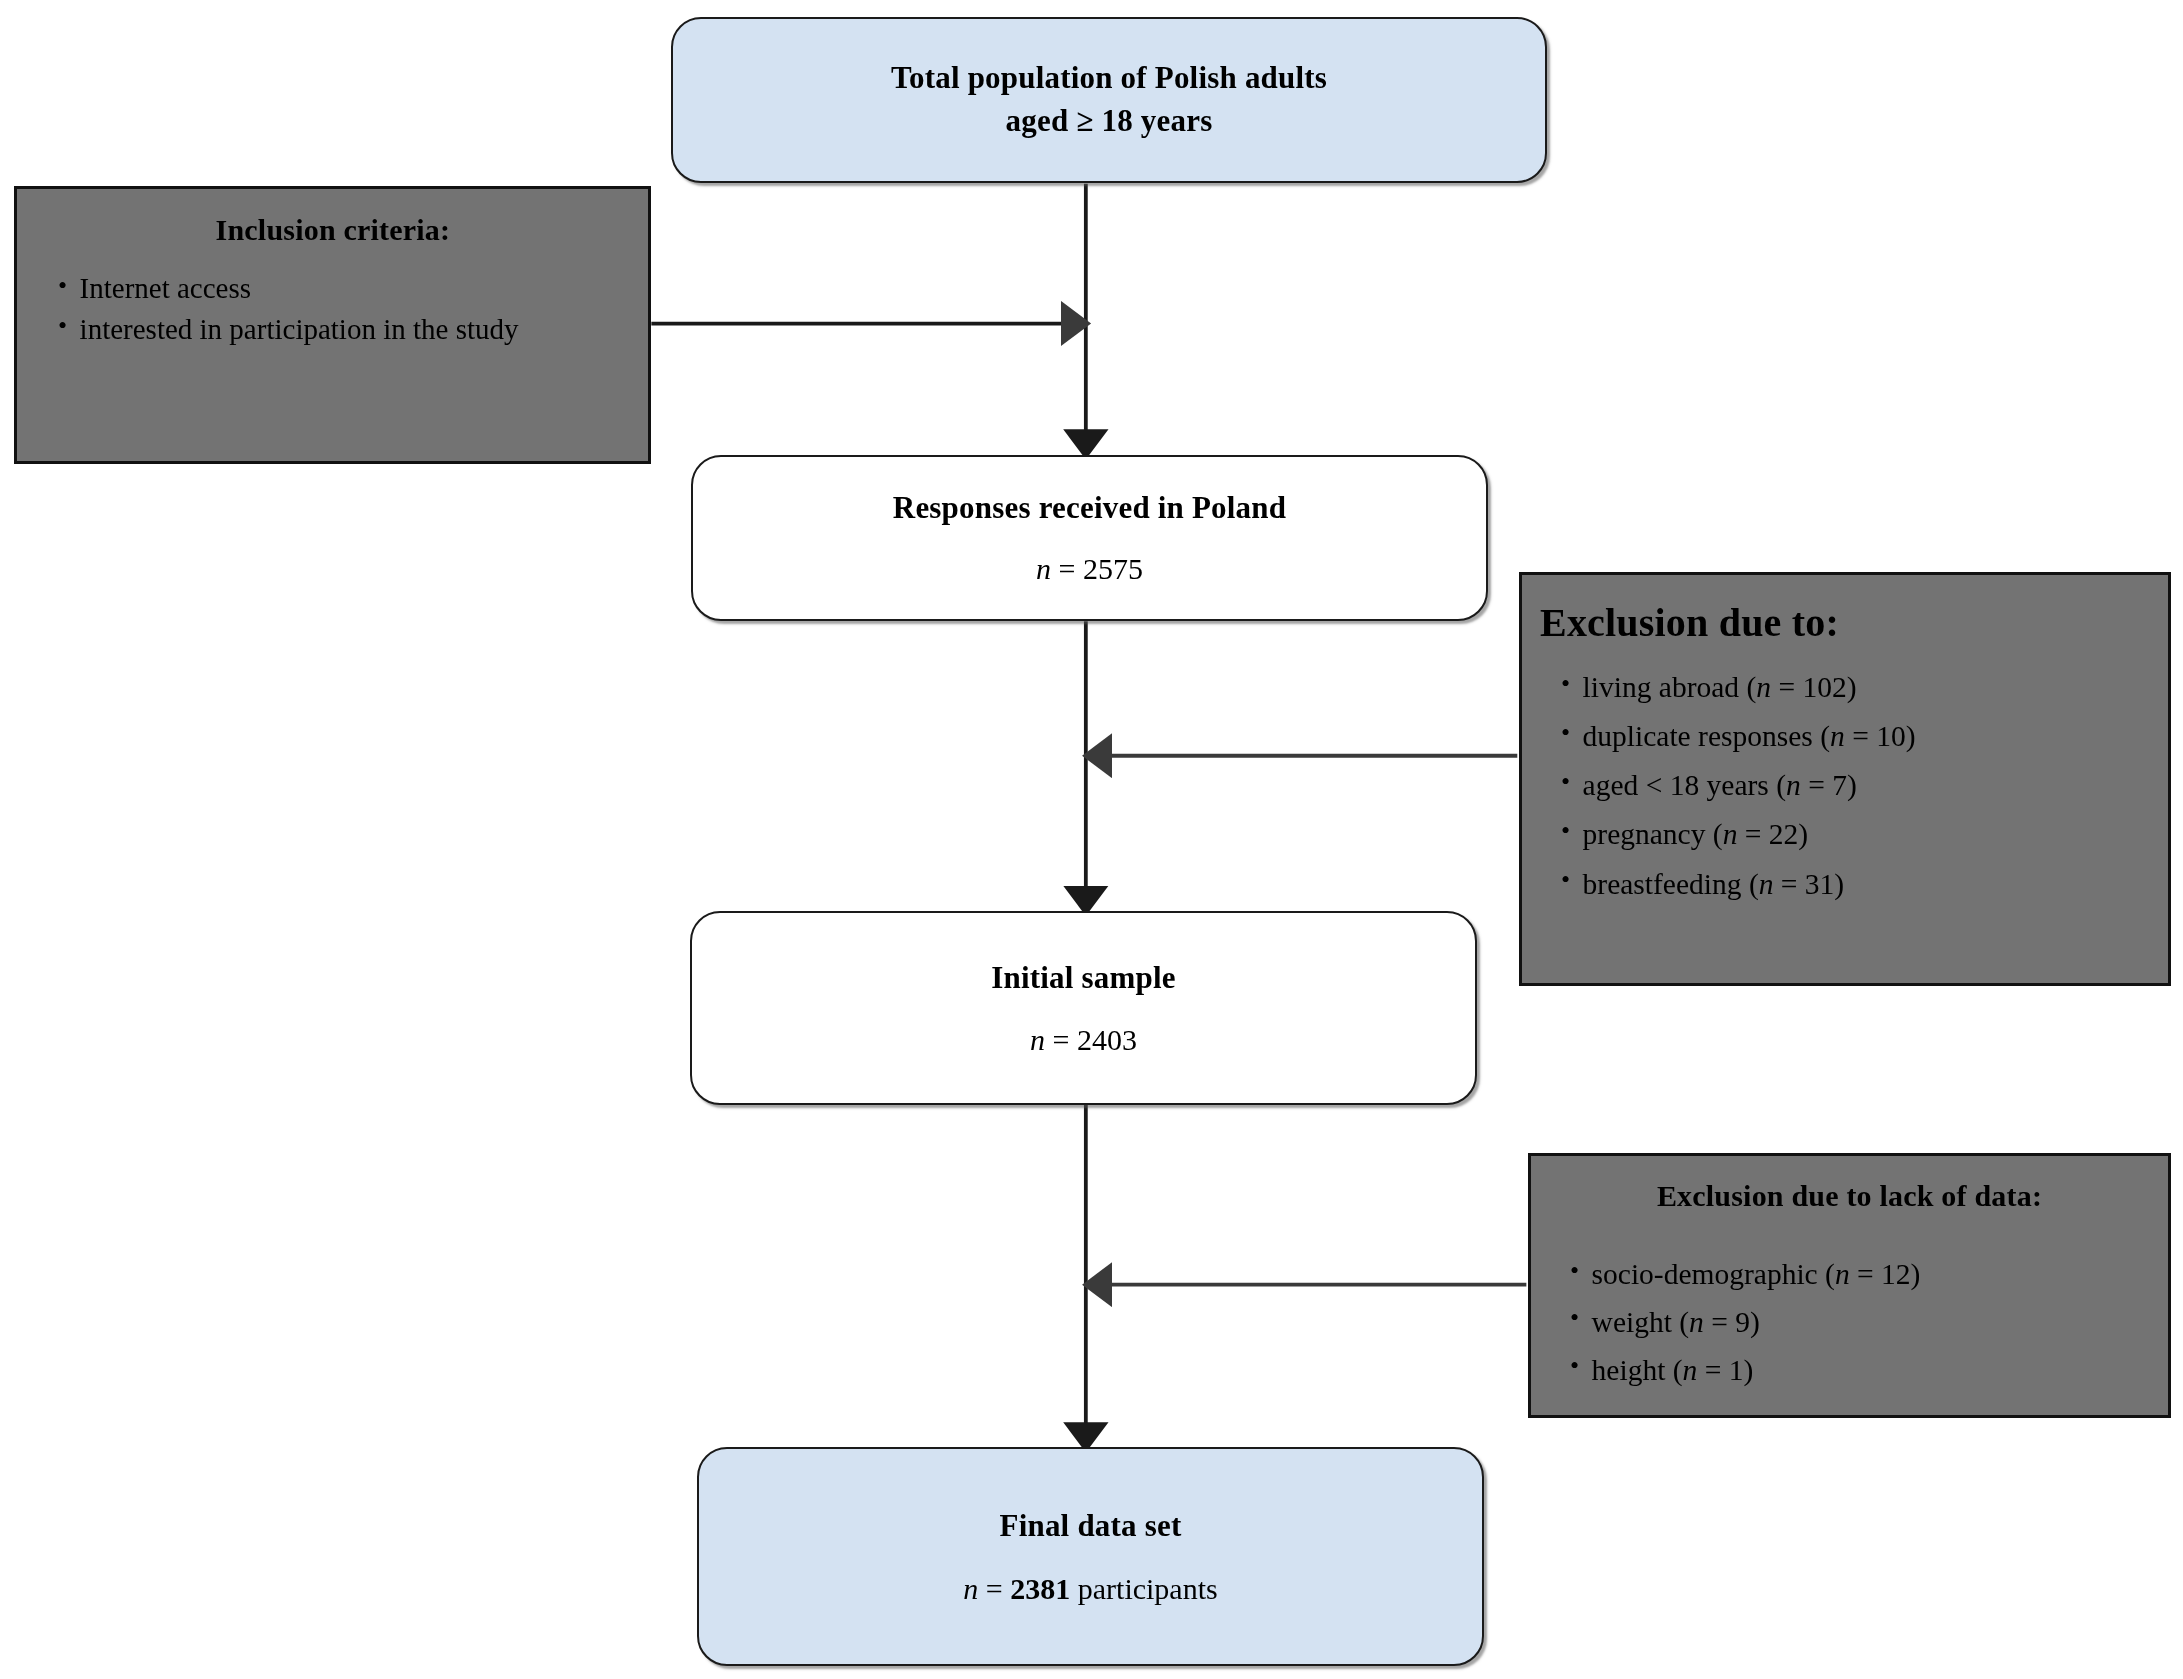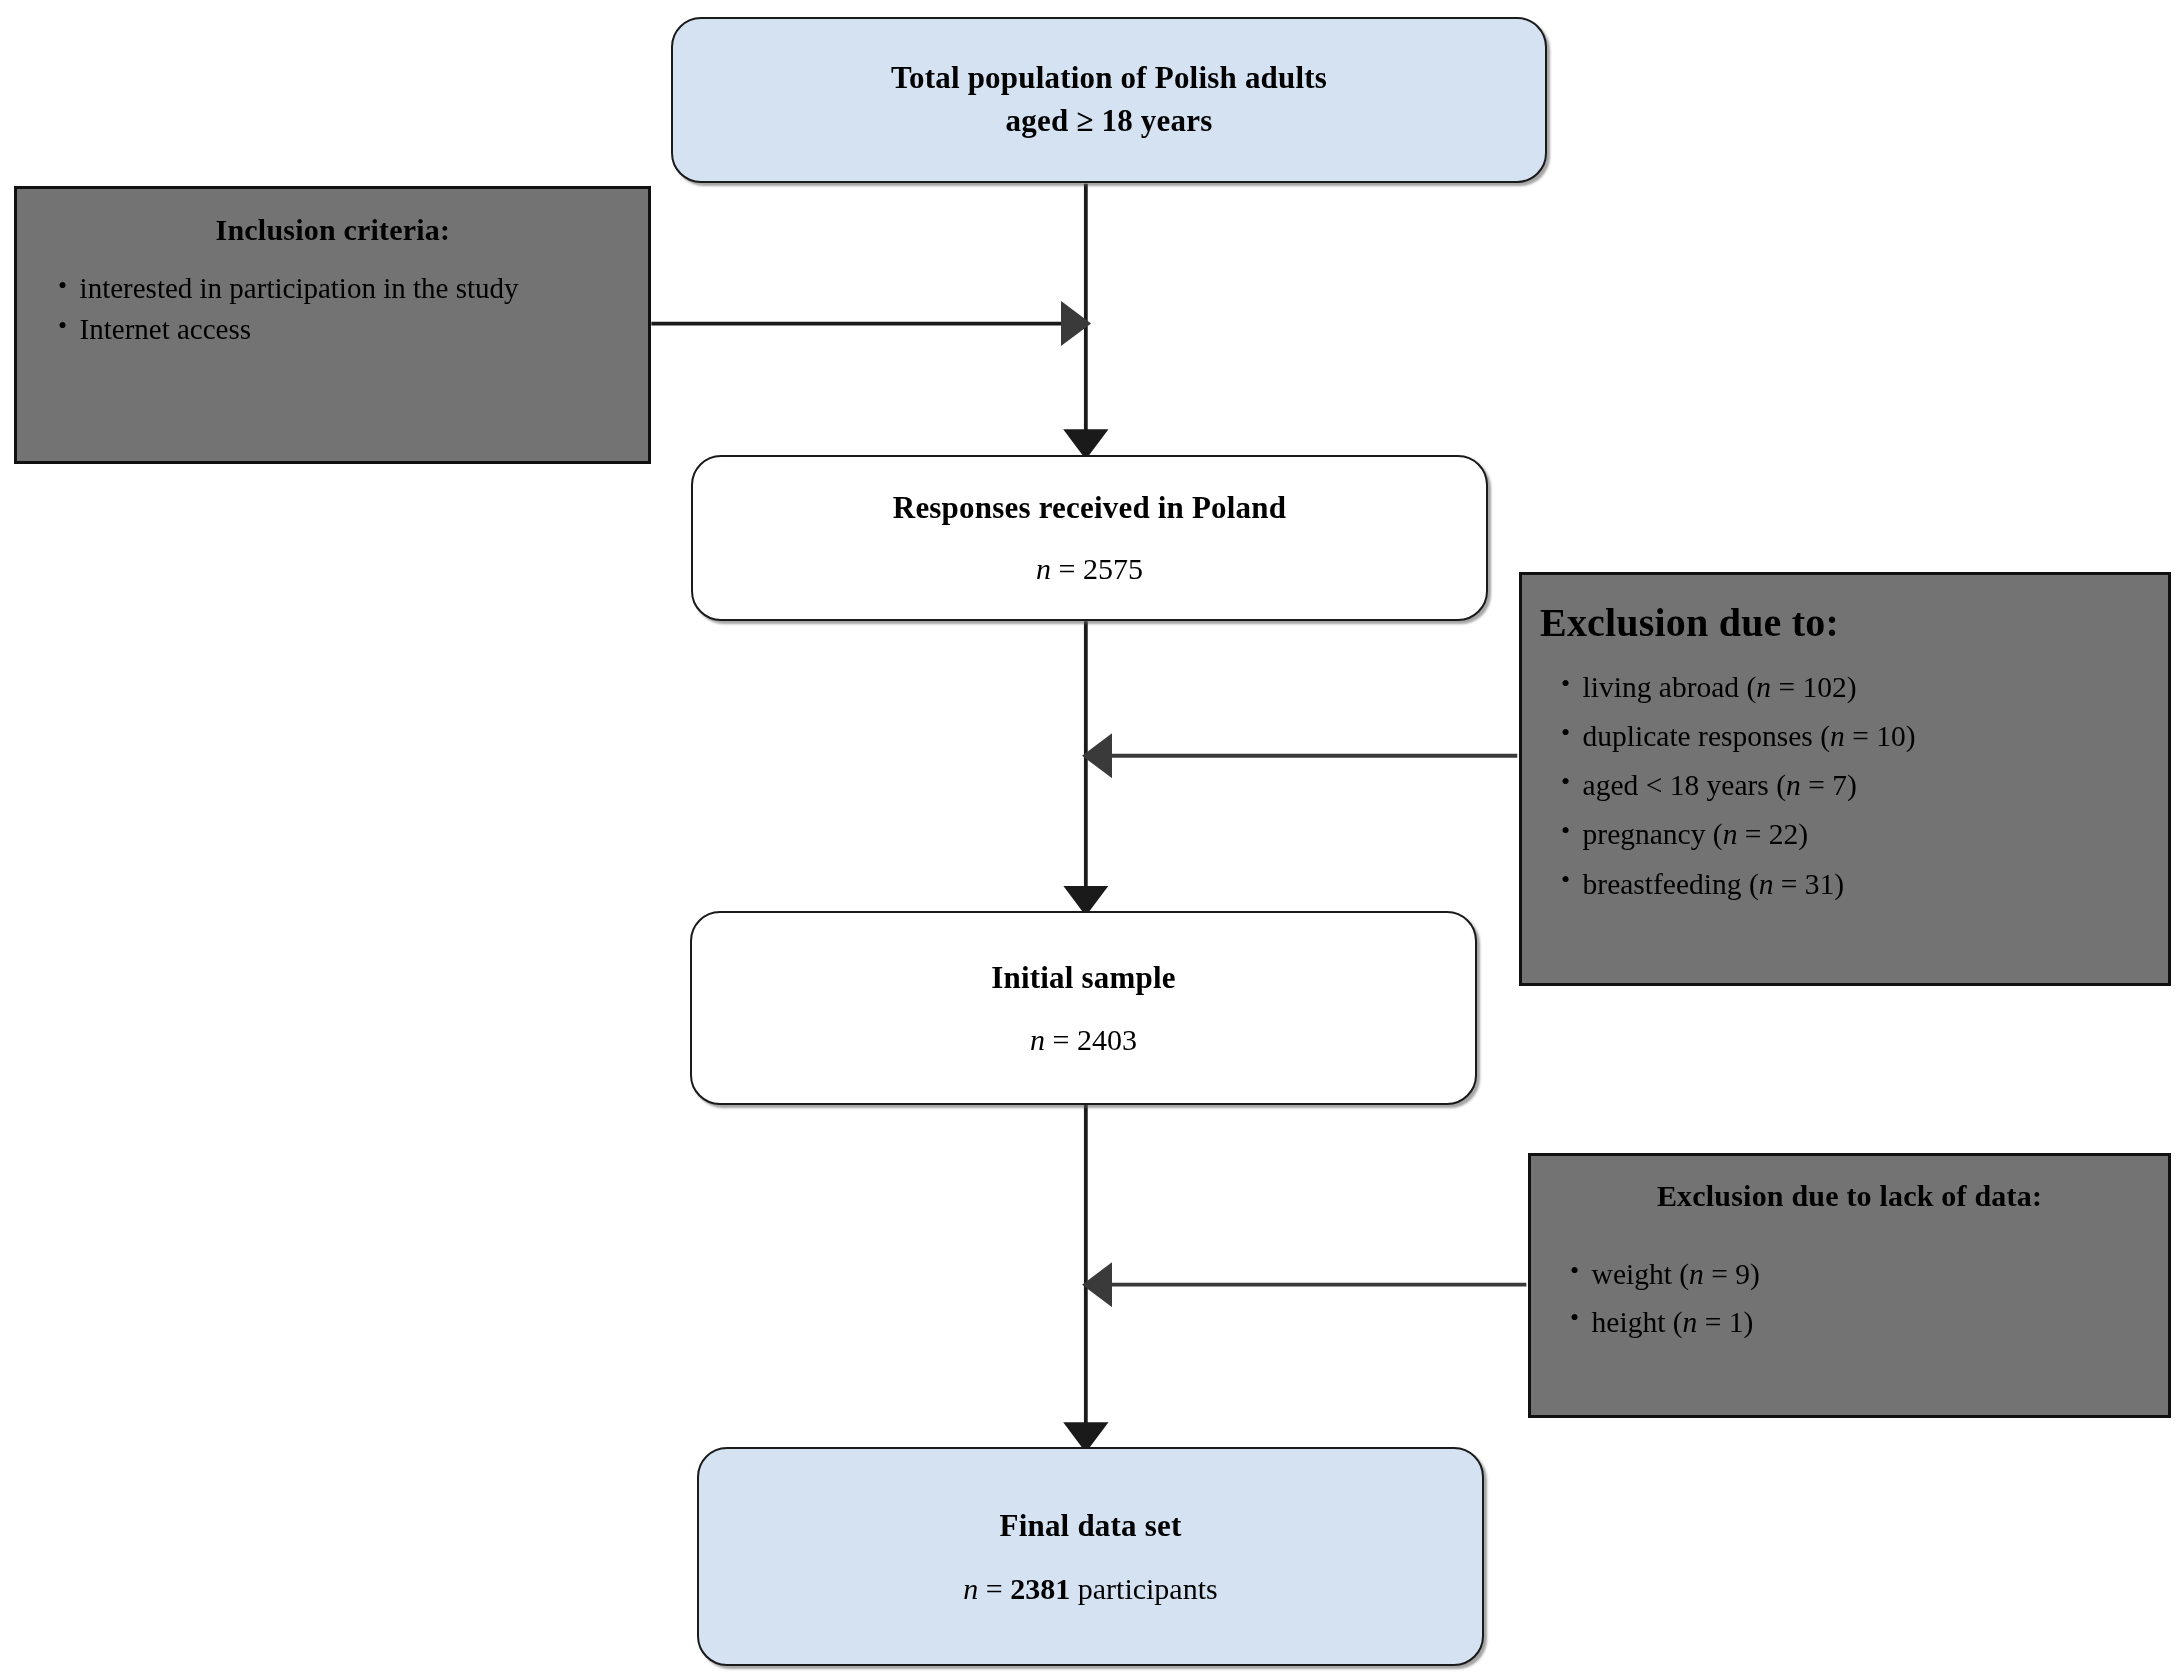--- a/index.html
+++ b/index.html
@@ -235,22 +235,22 @@
   <div id="node-total" class="node node-round filled">
     <div class="node-title">
       <span>Total population of Polish adults</span><br>
       <span>aged ≥ 18 years</span>
     </div>
   </div>
 
   <div id="node-inclusion" class="node node-square">
     <div class="node-title">Inclusion criteria:</div>
     <ul class="bullet-list">
+      <li>Internet access</li>
       <li>interested in participation in the study</li>
-      <li>Internet access</li>
     </ul>
   </div>
 
   <div id="node-responses" class="node node-round plain">
     <div class="node-title">Responses received in Poland</div>
     <div class="node-sub">
       <span class="ital">n</span><span> = </span><span>2575</span>
     </div>
   </div>
 
@@ -289,20 +289,25 @@
     <div class="node-title">Initial sample</div>
     <div class="node-sub">
       <span class="ital">n</span><span> = </span><span>2403</span>
     </div>
   </div>
 
   <div id="node-excl2" class="node node-square">
     <div class="node-title">Exclusion due to lack of data:</div>
     <ul class="bullet-list">
       <li>
+        <span>socio-demographic</span>
+        (<span class="ital">n</span>
+        = <span>12</span>)
+      </li>
+      <li>
         <span>weight</span>
         (<span class="ital">n</span>
         = <span>9</span>)
       </li>
       <li>
         <span>height</span>
         (<span class="ital">n</span>
         = <span>1</span>)
       </li>
     </ul>

